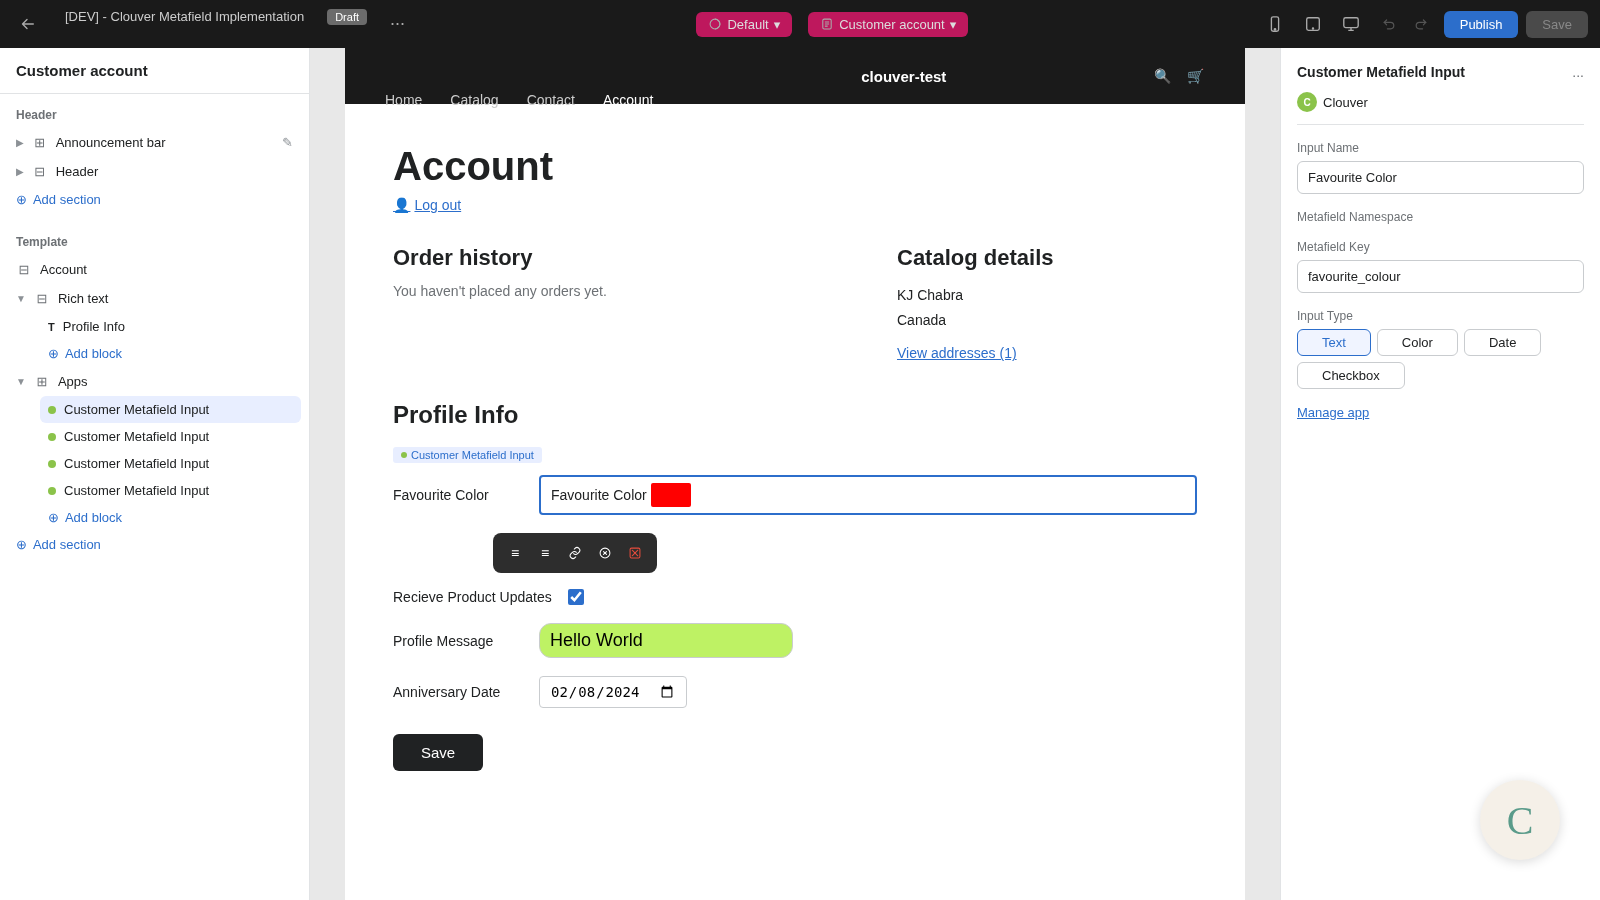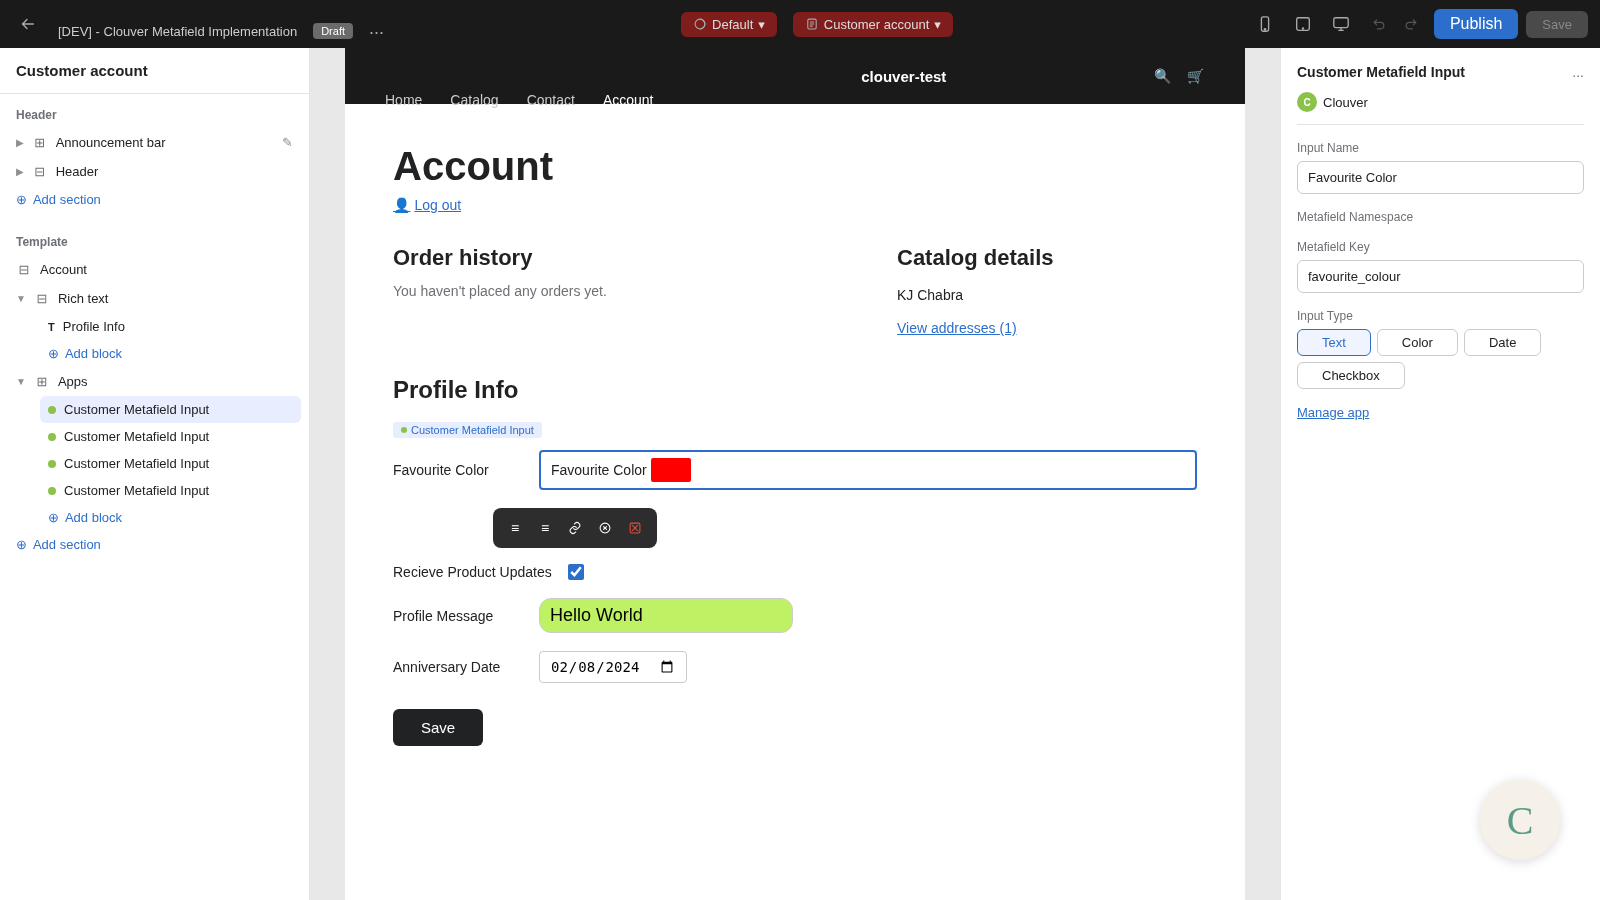--- a/index.html
+++ b/index.html
@@ -3,43 +3,43 @@
   <meta charset="utf-8">
   <style>
     * { box-sizing: border-box; margin: 0; padding: 0; }
     body { font-family: -apple-system, BlinkMacSystemFont, 'Segoe UI', sans-serif; font-size: 14px; background: #f6f6f7; color: #202223; height: 900px; overflow: hidden; display: flex; flex-direction: column; }
 
     
     .top-bar {
       display: flex; align-items: center; justify-content: space-between;
       background: #1a1a1a; color: #fff; height: 48px; padding: 0 12px; flex-shrink: 0;
     }
-    .top-bar-left { display: flex; align-items: flex-end; gap: 16px; }
+    .top-bar-left { display: flex; align-items: flex-start; gap: 23px; }
     .top-bar-title { font-size: 13px; color: #ccc; }
     .draft-badge {
       background: #6b6b6b; color: #fff; font-size: 11px; padding: 2px 8px;
       border-radius: 4px; font-weight: 500;
     }
     .top-bar-dots { color: #aaa; font-size: 18px; cursor: pointer; }
     .top-bar-center { display: flex; align-items: center; gap: 16px; }
     .top-bar-btn {
-      display: flex; align-items: center; gap: 5px; background: #7f1d1d;
+      display: flex; align-items: center; gap: 5px; background: #be185d;
       border: none; color: #ddd; padding: 5px 12px; border-radius: 6px; cursor: pointer; font-size: 13px;
     }
     .top-bar-btn svg { width: 14px; height: 14px; }
     .top-bar-right { display: flex; align-items: center; gap: 8px; }
     .icon-btn {
       background: none; border: none; color: #aaa; cursor: pointer;
       width: 30px; height: 30px; display: flex; align-items: center; justify-content: center;
       border-radius: 4px;
     }
     .undo-redo { display: flex; gap: 2px; }
     .publish-btn {
       background: #2c6ecb; color: #fff; border: none; padding: 6px 16px;
-      border-radius: 6px; font-size: 16px; font-weight: 500; cursor: pointer;
+      border-radius: 6px; font-size: 13px; font-weight: 500; cursor: pointer;
     }
     .save-btn {
       background: #4a4a4a; color: #888; border: none; padding: 6px 16px;
       border-radius: 6px; font-size: 13px; font-weight: 500; cursor: pointer;
     }
 
     
     .main-layout { display: flex; flex: 1; overflow: hidden; }
 
     
@@ -373,20 +373,21 @@
 
         <div class="two-col">
           <div class="col-left">
             <h2 class="section-title">Order history</h2>
             <p class="empty-text">You haven't placed any orders yet.</p>
           </div>
           <div class="col-right">
             <div class="account-details">
               <h3>Catalog details</h3>
               <p>KJ Chabra</p>
+              <p>Canada</p>
               <a class="view-addresses">View addresses (1)</a>
             </div>
           </div>
         </div>
 
         <div class="profile-section">
           <h2>Profile Info</h2>
 
           <div style="margin-bottom:8px;">
             <span class="metafield-badge">

